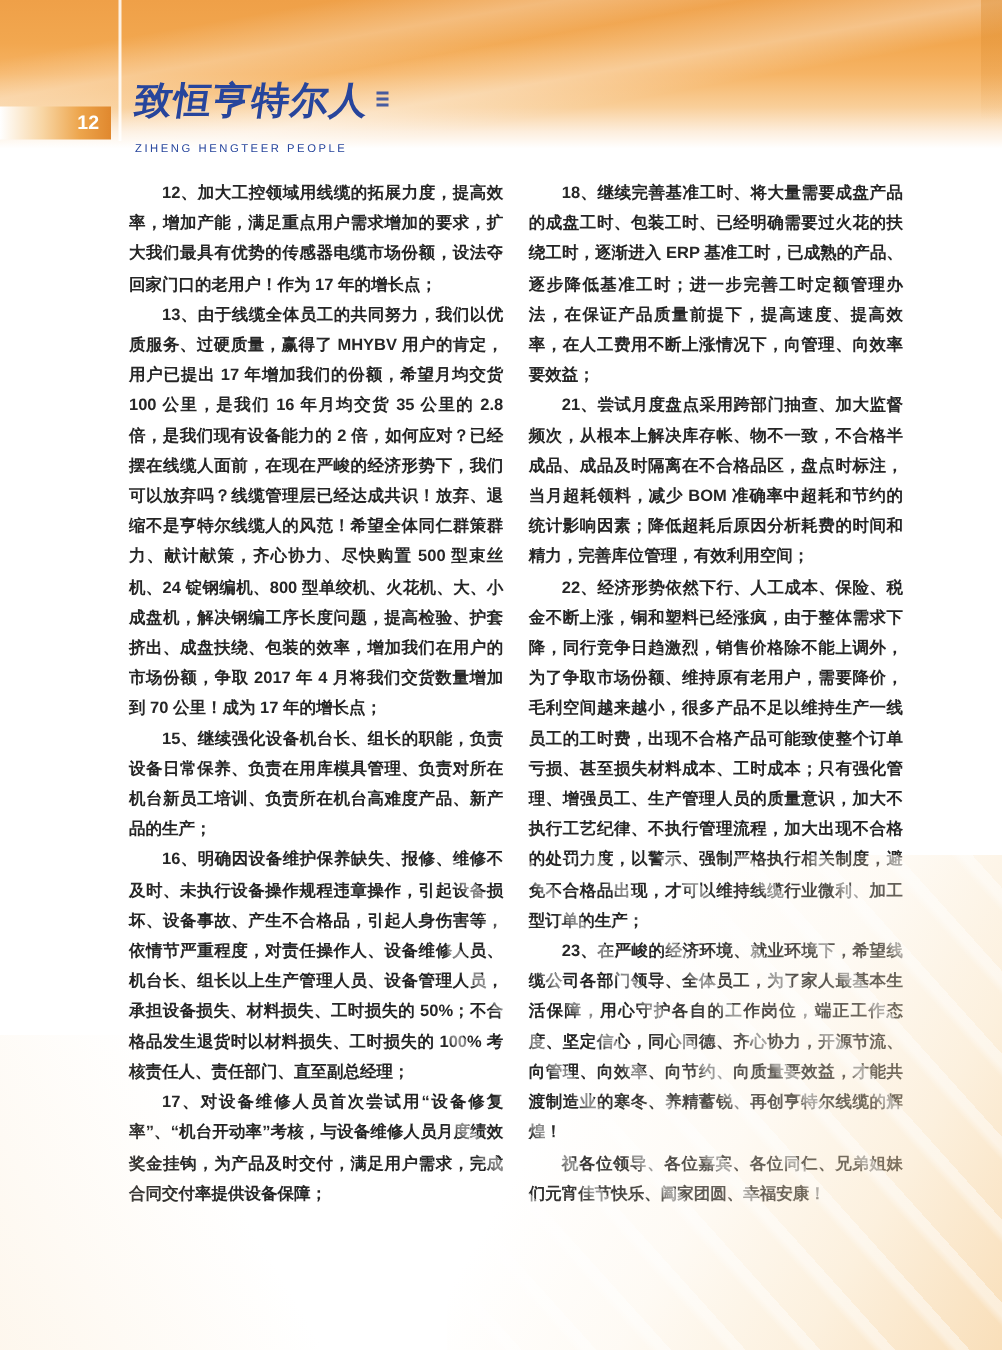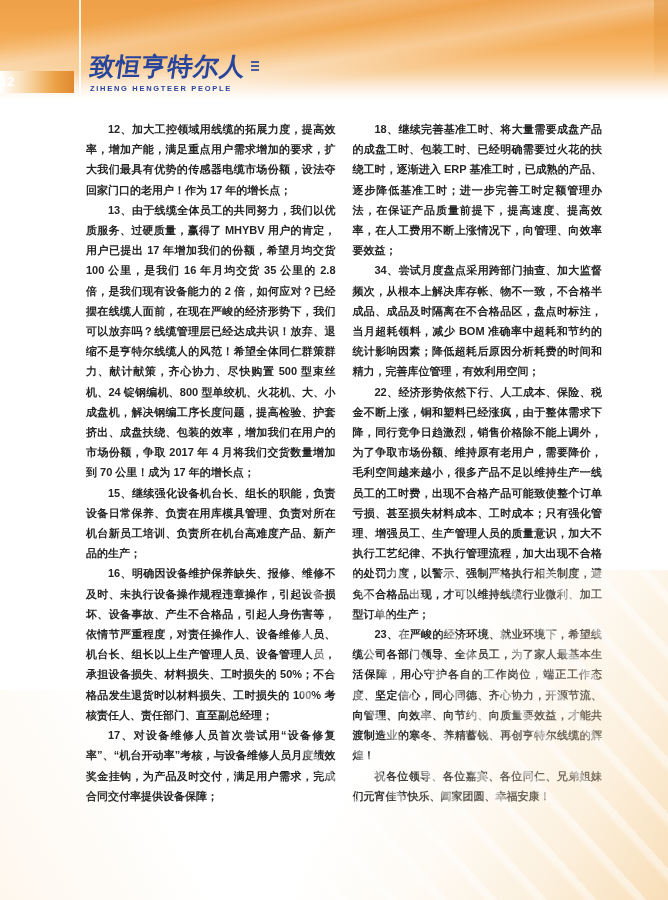--- a/index.html
+++ b/index.html
@@ -23,35 +23,35 @@
     background:linear-gradient(180deg, rgba(219,139,47,0.45) 0%, rgba(219,139,47,0.25) 55%, rgba(219,139,47,0) 100%);
   }
   .banner-divider {
     position:absolute; left:79px; top:0; width:2px; height:94px;
     background:rgba(255,255,255,0.85);
   }
   .page-num-strip {
     position:absolute; left:0; top:71px; width:74px; height:22px;
     box-sizing:border-box; padding-right:8px;
     background:linear-gradient(90deg, #ffffff 0%, #f8d6a5 38%, #eda54c 72%, var(--accent_dark_orange,#e0882e) 100%);
-    color:#ffffff; font-size:13px; font-weight:bold; line-height:22px; 
+    color:#ffffff; font-size:13px; font-weight:bold; line-height:22px; text-align:right;
   }
 
   
   .logo { position:absolute; left:90px; top:50px; color:var(--logo_blue,#27459c); }
   .logo-row { display:flex; align-items:flex-end; }
   .logo-title {
     font-family:"DejaVu Serif", serif;
     font-size:25px; font-weight:bold; letter-spacing:1px;
     transform:skewX(-8deg); white-space:nowrap;
   }
   .logo-seal { display:inline-flex; flex-direction:column; gap:2px; margin:0 0 12px 5px; }
   .logo-seal i { display:block; width:8px; height:2px; background:var(--logo_blue,#27459c); opacity:.85; }
   .logo-subtitle {
-    margin-top:1px; font-size:7.5px; font-weight:bold; letter-spacing:1.7px; white-space:nowrap;
+    margin-top:11px; font-size:7.5px; font-weight:normal; letter-spacing:1.7px; white-space:nowrap;
   }
 
   
   .content {
     position:absolute; left:86px; top:119px; width:516px;
     display:flex; gap:17px; color:var(--text,#262626);
   }
   .col {
     width:249.5px; flex:0 0 auto;
     font-size:11px; line-height:20.2px; font-weight:600;
@@ -98,21 +98,21 @@
   <div class="content">
     <div class="col">
         <p>12、加大工控领域用线缆的拓展力度，提高效率，增加产能，满足重点用户需求增加的要求，扩大我们最具有优势的传感器电缆市场份额，设法夺回家门口的老用户！作为 17 年的增长点；</p>
         <p>13、由于线缆全体员工的共同努力，我们以优质服务、过硬质量，赢得了 MHYBV 用户的肯定，用户已提出 17 年增加我们的份额，希望月均交货 100 公里，是我们 16 年月均交货 35 公里的 2.8 倍，是我们现有设备能力的 2 倍，如何应对？已经摆在线缆人面前，在现在严峻的经济形势下，我们可以放弃吗？线缆管理层已经达成共识！放弃、退缩不是亨特尔线缆人的风范！希望全体同仁群策群力、献计献策，齐心协力、尽快购置 500 型束丝机、24 锭钢编机、800 型单绞机、火花机、大、小成盘机，解决钢编工序长度问题，提高检验、护套挤出、成盘扶绕、包装的效率，增加我们在用户的市场份额，争取 2017 年 4 月将我们交货数量增加到 70 公里！成为 17 年的增长点；</p>
         <p>15、继续强化设备机台长、组长的职能，负责设备日常保养、负责在用库模具管理、负责对所在机台新员工培训、负责所在机台高难度产品、新产品的生产；</p>
         <p>16、明确因设备维护保养缺失、报修、维修不及时、未执行设备操作规程违章操作，引起设备损坏、设备事故、产生不合格品，引起人身伤害等，依情节严重程度，对责任操作人、设备维修人员、机台长、组长以上生产管理人员、设备管理人员，承担设备损失、材料损失、工时损失的 50%；不合格品发生退货时以材料损失、工时损失的 100% 考核责任人、责任部门、直至副总经理；</p>
         <p>17、对设备维修人员首次尝试用“设备修复率”、“机台开动率”考核，与设备维修人员月度绩效奖金挂钩，为产品及时交付，满足用户需求，完成合同交付率提供设备保障；</p>
       </div>
     <div class="col">
         <p>18、继续完善基准工时、将大量需要成盘产品的成盘工时、包装工时、已经明确需要过火花的扶绕工时，逐渐进入 ERP 基准工时，已成熟的产品、逐步降低基准工时；进一步完善工时定额管理办法，在保证产品质量前提下，提高速度、提高效率，在人工费用不断上涨情况下，向管理、向效率要效益；</p>
-        <p>34、尝试月度盘点采用跨部门抽查、加大监督频次，从根本上解决库存帐、物不一致，不合格半成品、成品及时隔离在不合格品区，盘点时标注，当月超耗领料，减少 BOM 准确率中超耗和节约的统计影响因素；降低超耗后原因分析耗费的时间和精力，完善库位管理，有效利用空间；</p>
+        <p>21、尝试月度盘点采用跨部门抽查、加大监督频次，从根本上解决库存帐、物不一致，不合格半成品、成品及时隔离在不合格品区，盘点时标注，当月超耗领料，减少 BOM 准确率中超耗和节约的统计影响因素；降低超耗后原因分析耗费的时间和精力，完善库位管理，有效利用空间；</p>
         <p>22、经济形势依然下行、人工成本、保险、税金不断上涨，铜和塑料已经涨疯，由于整体需求下降，同行竞争日趋激烈，销售价格除不能上调外，为了争取市场份额、维持原有老用户，需要降价，毛利空间越来越小，很多产品不足以维持生产一线员工的工时费，出现不合格产品可能致使整个订单亏损、甚至损失材料成本、工时成本；只有强化管理、增强员工、生产管理人员的质量意识，加大不执行工艺纪律、不执行管理流程，加大出现不合格的处罚力度，以警示、强制严格执行相关制度，避免不合格品出现，才可以维持线缆行业微利、加工型订单的生产；</p>
         <p>23、在严峻的经济环境、就业环境下，希望线缆公司各部门领导、全体员工，为了家人最基本生活保障，用心守护各自的工作岗位，端正工作态度、坚定信心，同心同德、齐心协力，开源节流、向管理、向效率、向节约、向质量要效益，才能共渡制造业的寒冬、养精蓄锐、再创亨特尔线缆的辉煌！</p>
         <p>祝各位领导、各位嘉宾、各位同仁、兄弟姐妹们元宵佳节快乐、阖家团圆、幸福安康！</p>
       </div>
   </div>
 
   <div class="deco-br"></div>
   <div class="deco-bl"></div>
 
 </div>

